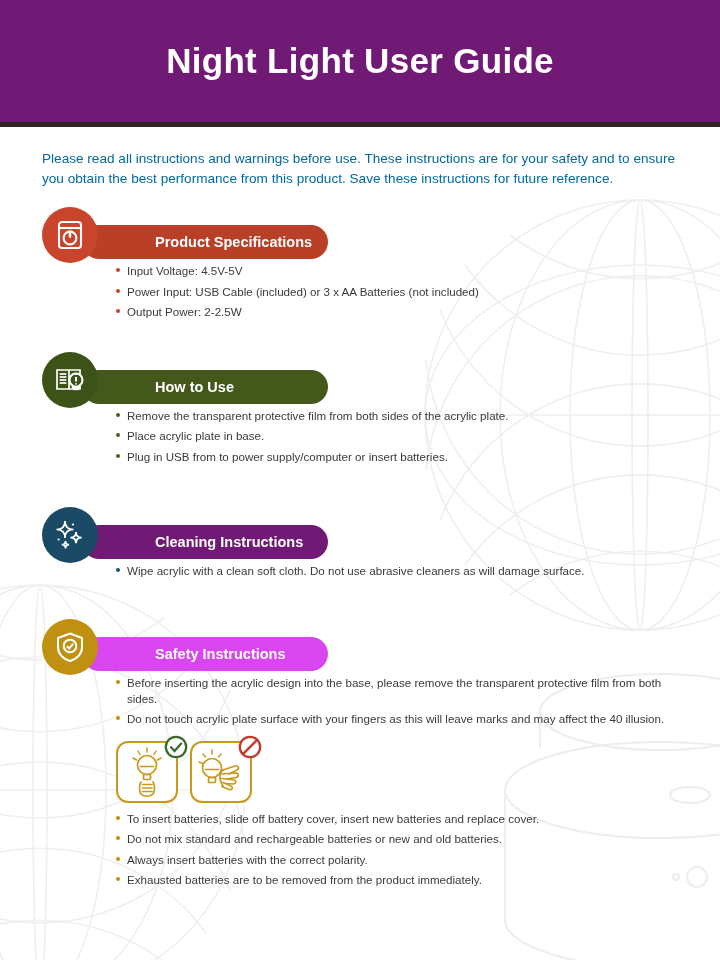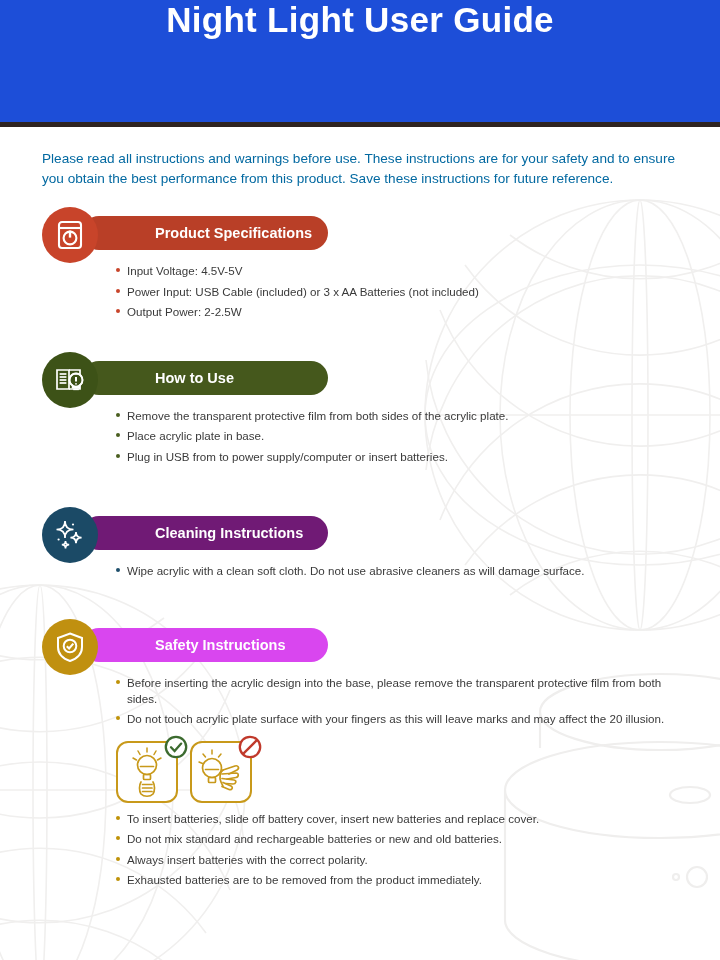--- a/index.html
+++ b/index.html
@@ -21,23 +21,23 @@
     inset: 0;
     z-index: 0;
     pointer-events: none;
   }
 
   
   #header {
     position: relative;
     z-index: 2;
     height: 122px;
-    background: #1d4ed8;
+    background: #701a75;
     display: flex;
-    align-items: flex-start;
+    align-items: center;
     justify-content: center;
     box-sizing: border-box;
   }
   #header-title {
     color: #ffffff;
     font-size: 35px;
     font-weight: bold;
     letter-spacing: 0.3px;
     text-align: center;
   }
@@ -81,21 +81,21 @@
     height: 56px;
     border-radius: 50%;
     display: flex;
     align-items: center;
     justify-content: center;
     z-index: 3;
   }
   .sec-pill {
     position: absolute;
     left: 40px;
-    top: 9px;
+    top: 18px;
     height: 34px;
     width: 246px;
     border-radius: 17px;
     display: flex;
     align-items: center;
     z-index: 2;
   }
   .sec-pill-label {
     color: #ffffff;
     font-size: 14.5px;
@@ -305,21 +305,21 @@
         <svg width="34" height="34" viewBox="0 0 34 34" fill="none" stroke="#ffffff" stroke-width="2">
           <path d="M17,3.5 L29,8 L29,17 C29,24 23.5,28.8 17,31 C10.5,28.8 5,24 5,17 L5,8 Z"></path>
           <circle cx="17" cy="16" r="6.3"></circle>
           <path d="M13.8,16.2 L16.1,18.4 L20.3,13.6" stroke-width="2.1"></path>
         </svg>
       </div>
     </div>
 
     <ul class="bullets b-safety">
       <li>Before inserting the acrylic design into the base, please remove the transparent protective film from both sides.</li>
-      <li>Do not touch acrylic plate surface with your fingers as this will leave marks and may affect the 20 illusion.</li>
+      <li>Do not touch acrylic plate surface with your fingers as this will leave marks and may affect the 40 illusion.</li>
     </ul>
 
     <div id="dodont">
 
       <div class="dd-box">
         <div class="dd-frame"></div>
         <svg class="dd-art" width="62" height="62" viewBox="0 0 62 62" fill="none" stroke="#c8991a" stroke-width="1.7" stroke-linecap="round">
           <g stroke-width="1.5">
             <line x1="31" y1="7" x2="31" y2="11"></line>
             <line x1="22" y1="10" x2="24" y2="13.5"></line>

